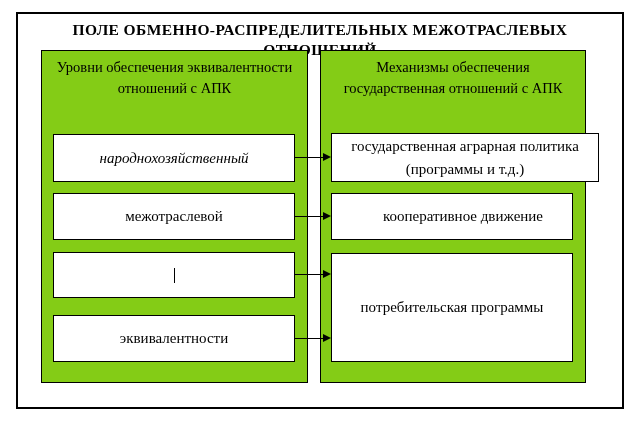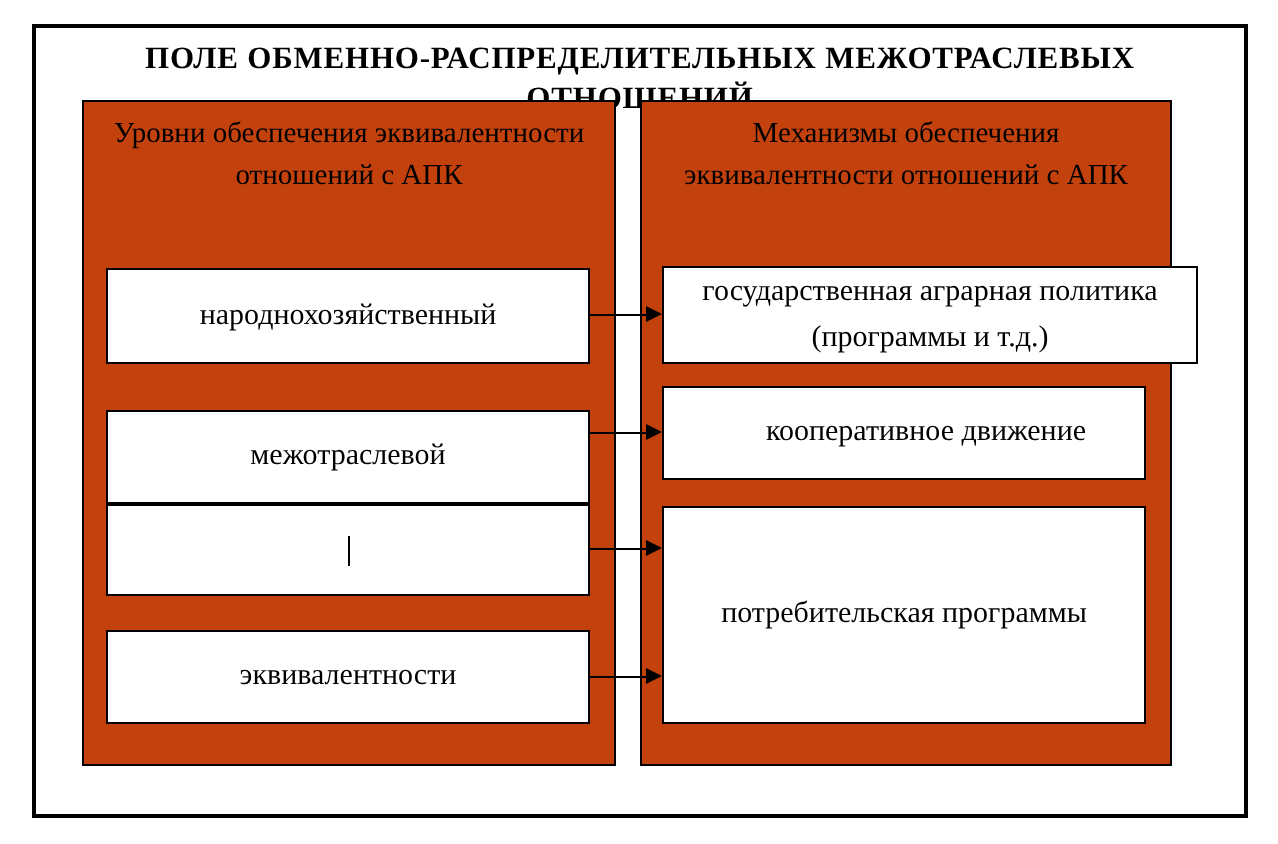--- a/index.html
+++ b/index.html
@@ -28,21 +28,21 @@
     text-align: center;
     font-weight: bold;
     font-size: 15.5px;
     letter-spacing: 0.4px;
     line-height: 20px;
   }
 
   .panel {
     position: absolute;
     border: 1px solid #000;
-    background: #c2410c;
+    background: #84cc16;
   }
   .panel.left  { left: 23px;  top: 36px; width: 267px; height: 333px; }
   .panel.right { left: 302px; top: 36px; width: 266px; height: 333px; }
 
   .panel-header {
     position: absolute;
     left: 0; top: 6px;
     width: 100%;
     padding: 0 5px;
     text-align: center;
@@ -56,22 +56,22 @@
     background: #fff;
     display: flex;
     align-items: center;
     justify-content: center;
     text-align: center;
     font-size: 15px;
     line-height: 23px;
     padding: 0 10px;
   }
   
-  .box.l1 { left: 11px; top: 83px;  width: 242px; height: 48px; }
-  .box.l2 { left: 11px; top: 142px; width: 242px; height: 47px; margin-top: 12px; }
+  .box.l1 { left: 11px; top: 83px;  width: 242px; height: 48px; font-style: italic; }
+  .box.l2 { left: 11px; top: 142px; width: 242px; height: 47px; }
   .box.l3 { left: 11px; top: 201px; width: 242px; height: 46px; }
   .box.l4 { left: 11px; top: 264px; width: 242px; height: 47px; }
   
   .box.r1 { left: 10px; top: 82px;  width: 268px; height: 49px; }
   .box.r2 { left: 10px; top: 142px; width: 242px; height: 47px; padding-left: 32px; }
   .box.r3 { left: 10px; top: 202px; width: 242px; height: 109px; }
 
   .caret {
     display: inline-block;
     width: 1px; height: 15px;
@@ -121,21 +121,21 @@
     </div>
     <div class="box l3">
         <span class="caret"></span>
     </div>
     <div class="box l4">
       <span>эквивалентности</span>
     </div>
   </div>
 
   <div class="panel right">
-    <div class="panel-header">Механизмы обеспечения эквивалентности отношений с АПК</div>
+    <div class="panel-header">Механизмы обеспечения государственная отношений с АПК</div>
     <div class="box r1">
       <span>государственная аграрная политика (программы и т.д.)</span>
     </div>
     <div class="box r2">
       <span>кооперативное движение</span>
     </div>
     <div class="box r3">
       <span>потребительская программы</span>
     </div>
   </div>

